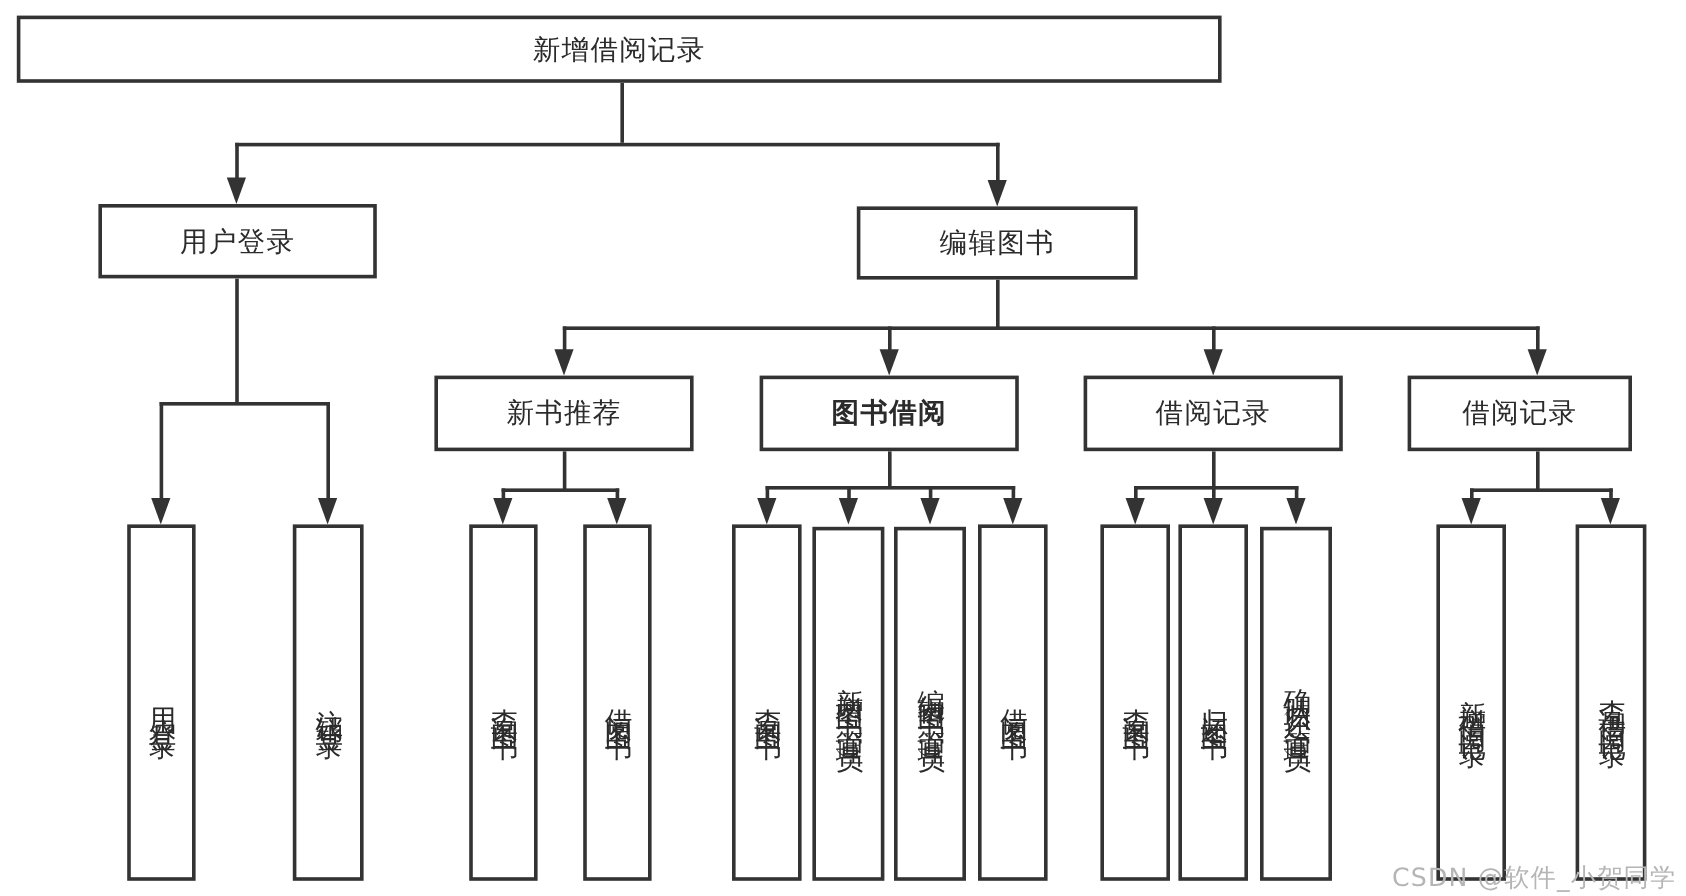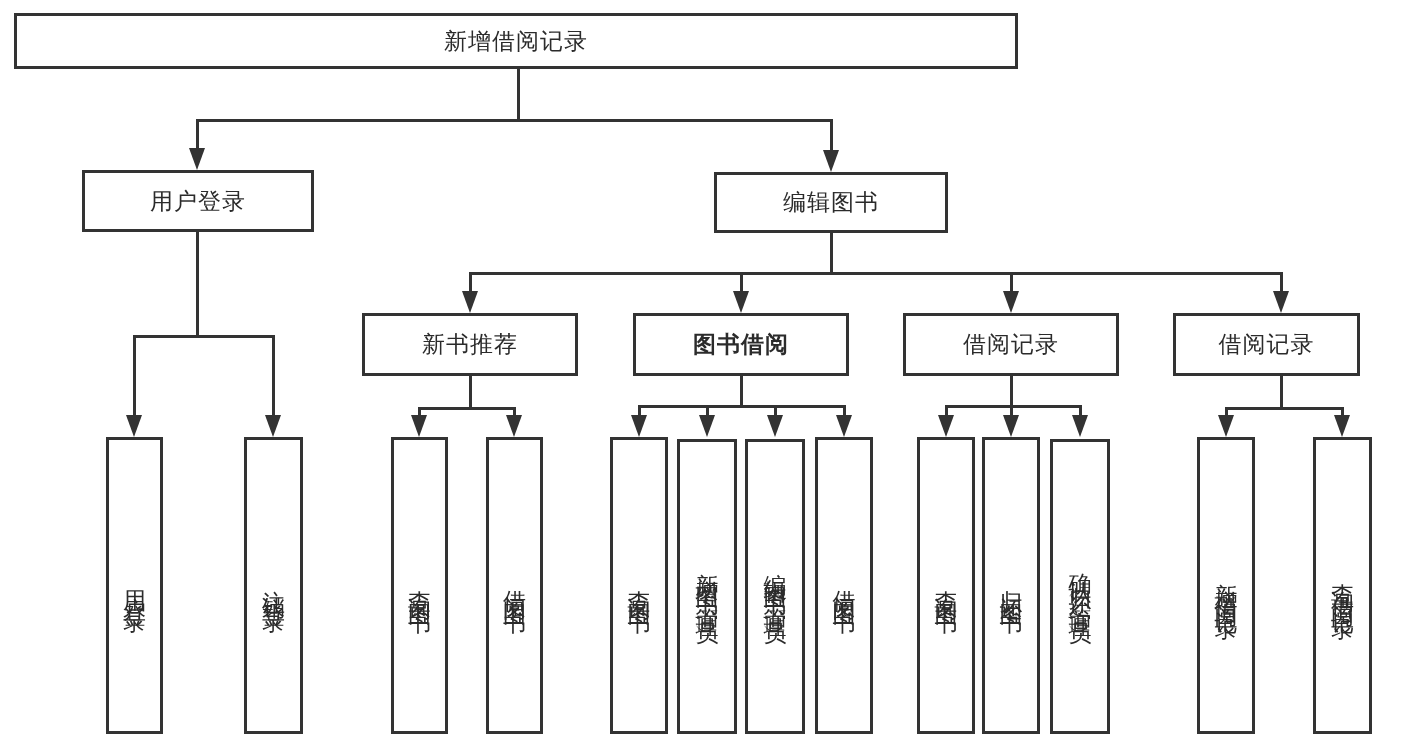--- a/index.html
+++ b/index.html
@@ -197,14 +197,15 @@
   <div class="v" style="left:1079px;top:405px;height:12px;"></div>
   <div class="arw" style="left:1072px;top:415px;"></div>
 
   <div class="v" style="left:1280px;top:376px;height:32px;"></div>
   <div class="h" style="left:1225px;top:407px;width:119px;"></div>
   <div class="v" style="left:1225px;top:407px;height:10px;"></div>
   <div class="arw" style="left:1218px;top:415px;"></div>
   <div class="v" style="left:1341px;top:407px;height:10px;"></div>
   <div class="arw" style="left:1334px;top:415px;"></div>
 
+  <div class="watermark">CSDN @软件_小贺同学</div>
 
 </div>
 
 </body></html>

